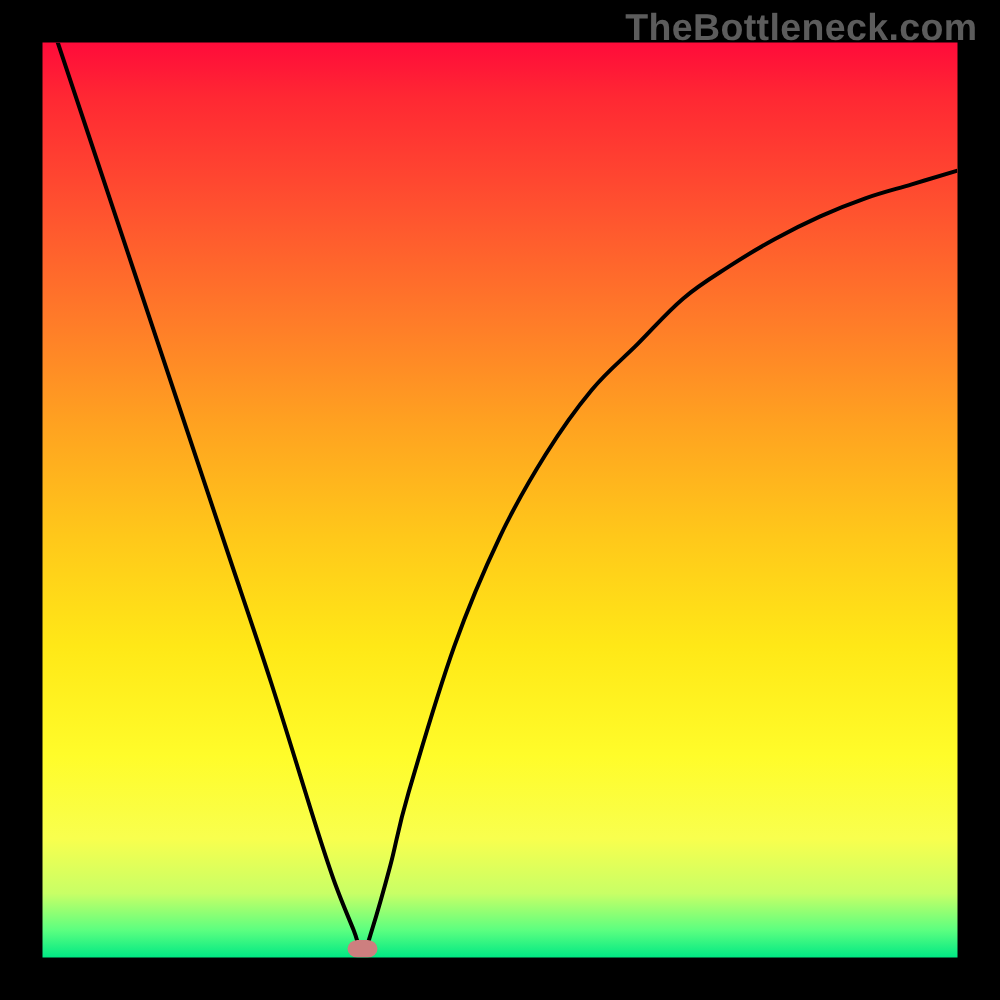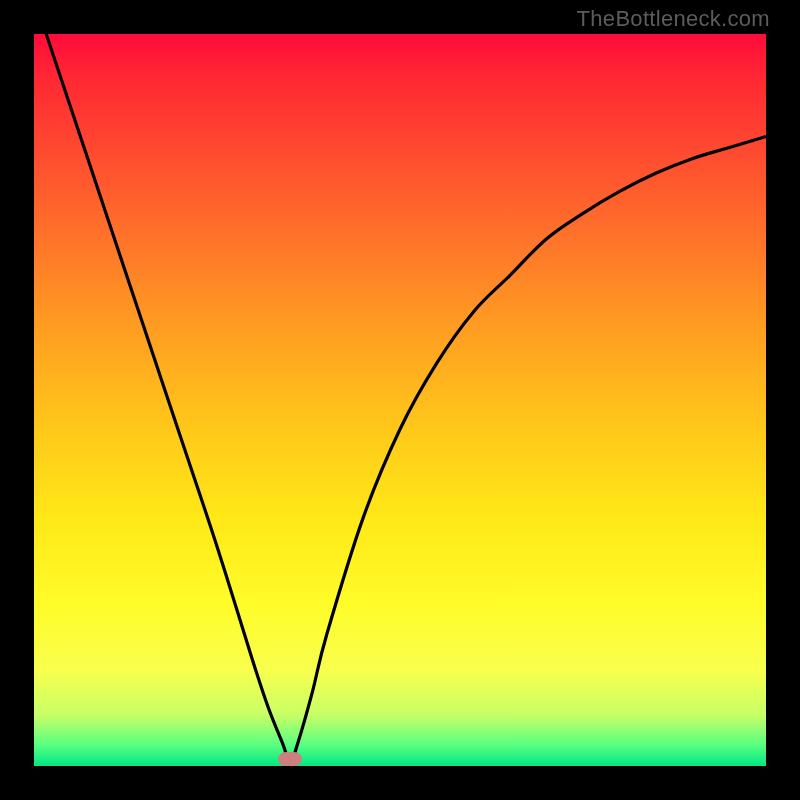--- a/index.html
+++ b/index.html
@@ -13,24 +13,24 @@
   }
   .frame {
     position: relative;
     width: 800px;
     height: 800px;
     background: #000;
   }
   .watermark {
     position: absolute;
     top: 6px;
-    right: 30px;
+    right: 18px;
     color: #5c5c5c;
-    font-size: 22px;
-    font-weight: 400;
+    font-size: 30px;
+    font-weight: 700;
     letter-spacing: 0.3px;
     z-index: 10;
   }
   .plot-area {
     position: absolute;
     left: 34px;
     top: 34px;
     width: 732px;
     height: 732px;
     background: linear-gradient(to bottom,

